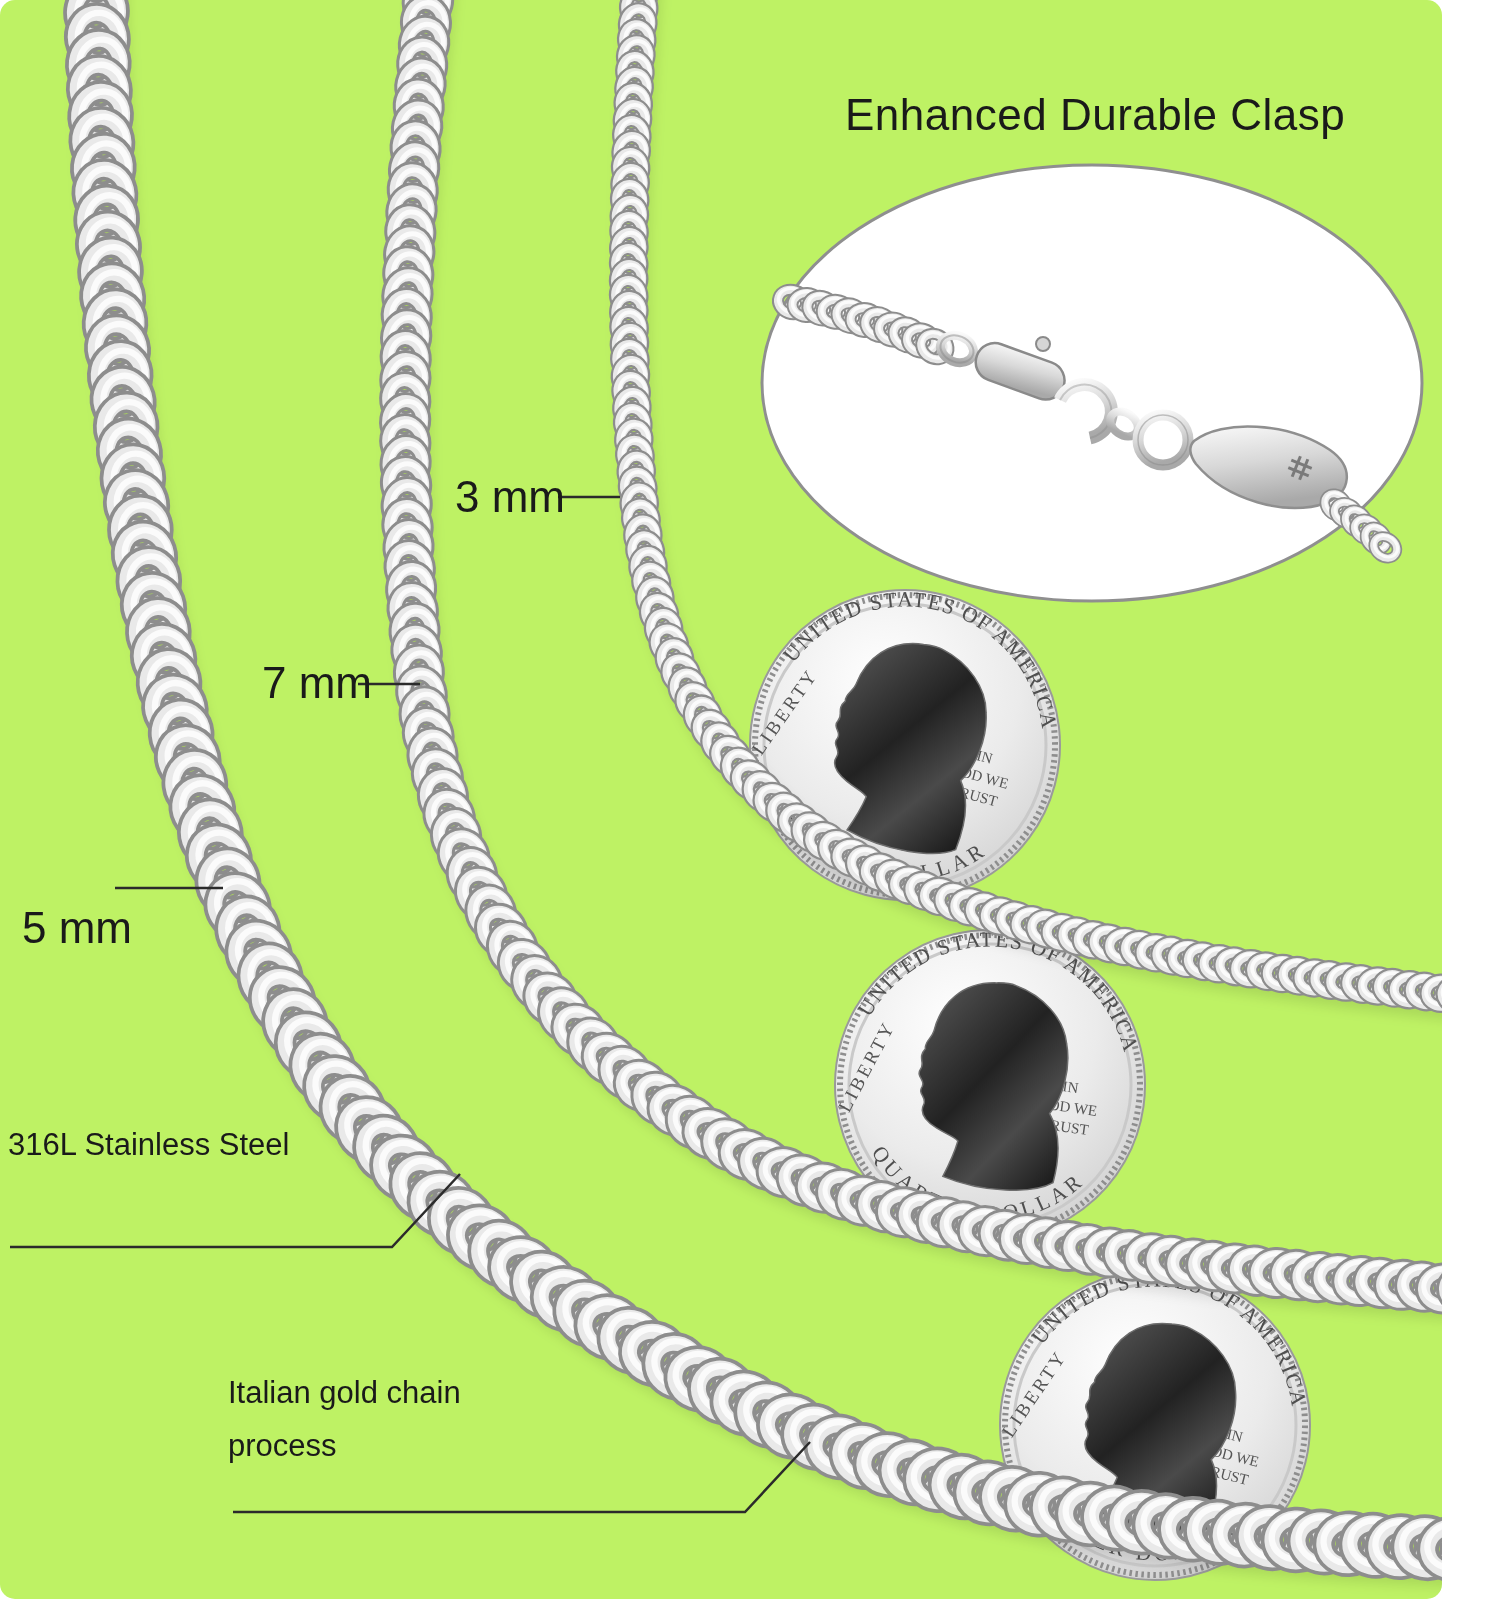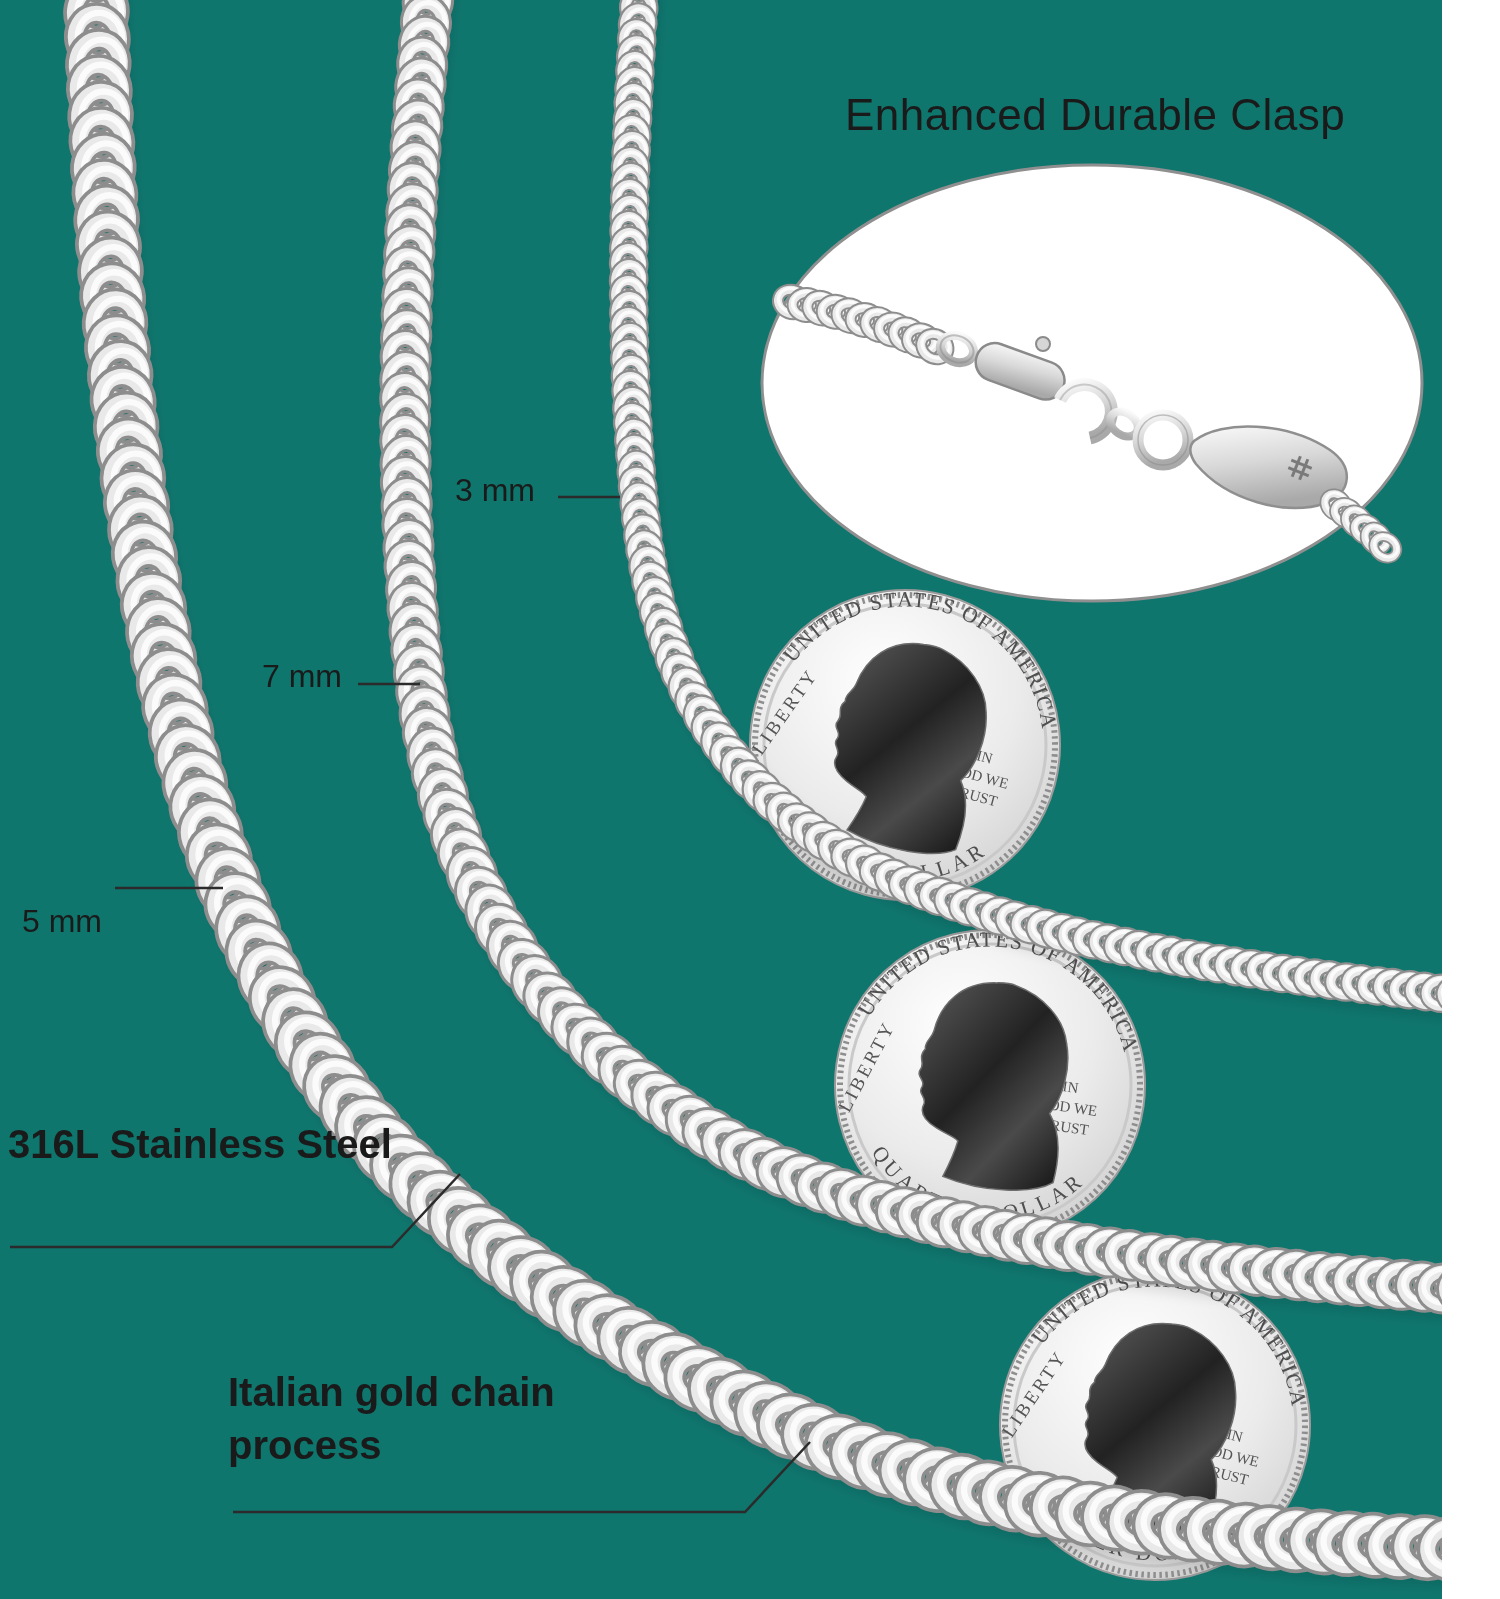--- a/index.html
+++ b/index.html
@@ -1,32 +1,33 @@
 <!DOCTYPE html>
 <html><head>
 <meta charset="utf-8">
 <style>
   html,body{margin:0;padding:0;background:#ffffff;}
   .stage{
     position:relative;
     width:1442px;height:1599px;
-    background:#0f766e;
+    background:#bef264;
     overflow:hidden;
     font-family:"Liberation Sans", sans-serif;
+    border-radius:15px;
   }
   .stage svg.art{position:absolute;left:0;top:0;}
   .label{
     position:absolute;
     color:#1a1a1a;
     font-family:"Liberation Sans", sans-serif;
     white-space:nowrap;
   }
   .label.title{font-size:44px;font-weight:400;letter-spacing:0.5px;}
-  .label.size{font-size:32px;}
-  .label.feature{font-size:40px;line-height:53px;font-weight:bold;}
+  .label.size{font-size:44px;}
+  .label.feature{font-size:31px;line-height:53px;}
   .coin-serif{font-family:"Liberation Serif", serif;fill:#4f4f4f;}
   .coin-serif.small{fill:#555555;}
 </style>
 </head>
 <body>
 
 <div class="stage">
 
   <svg class="art" width="1500" height="1599" viewBox="0 0 1500 1599" xmlns="http://www.w3.org/2000/svg">
 

